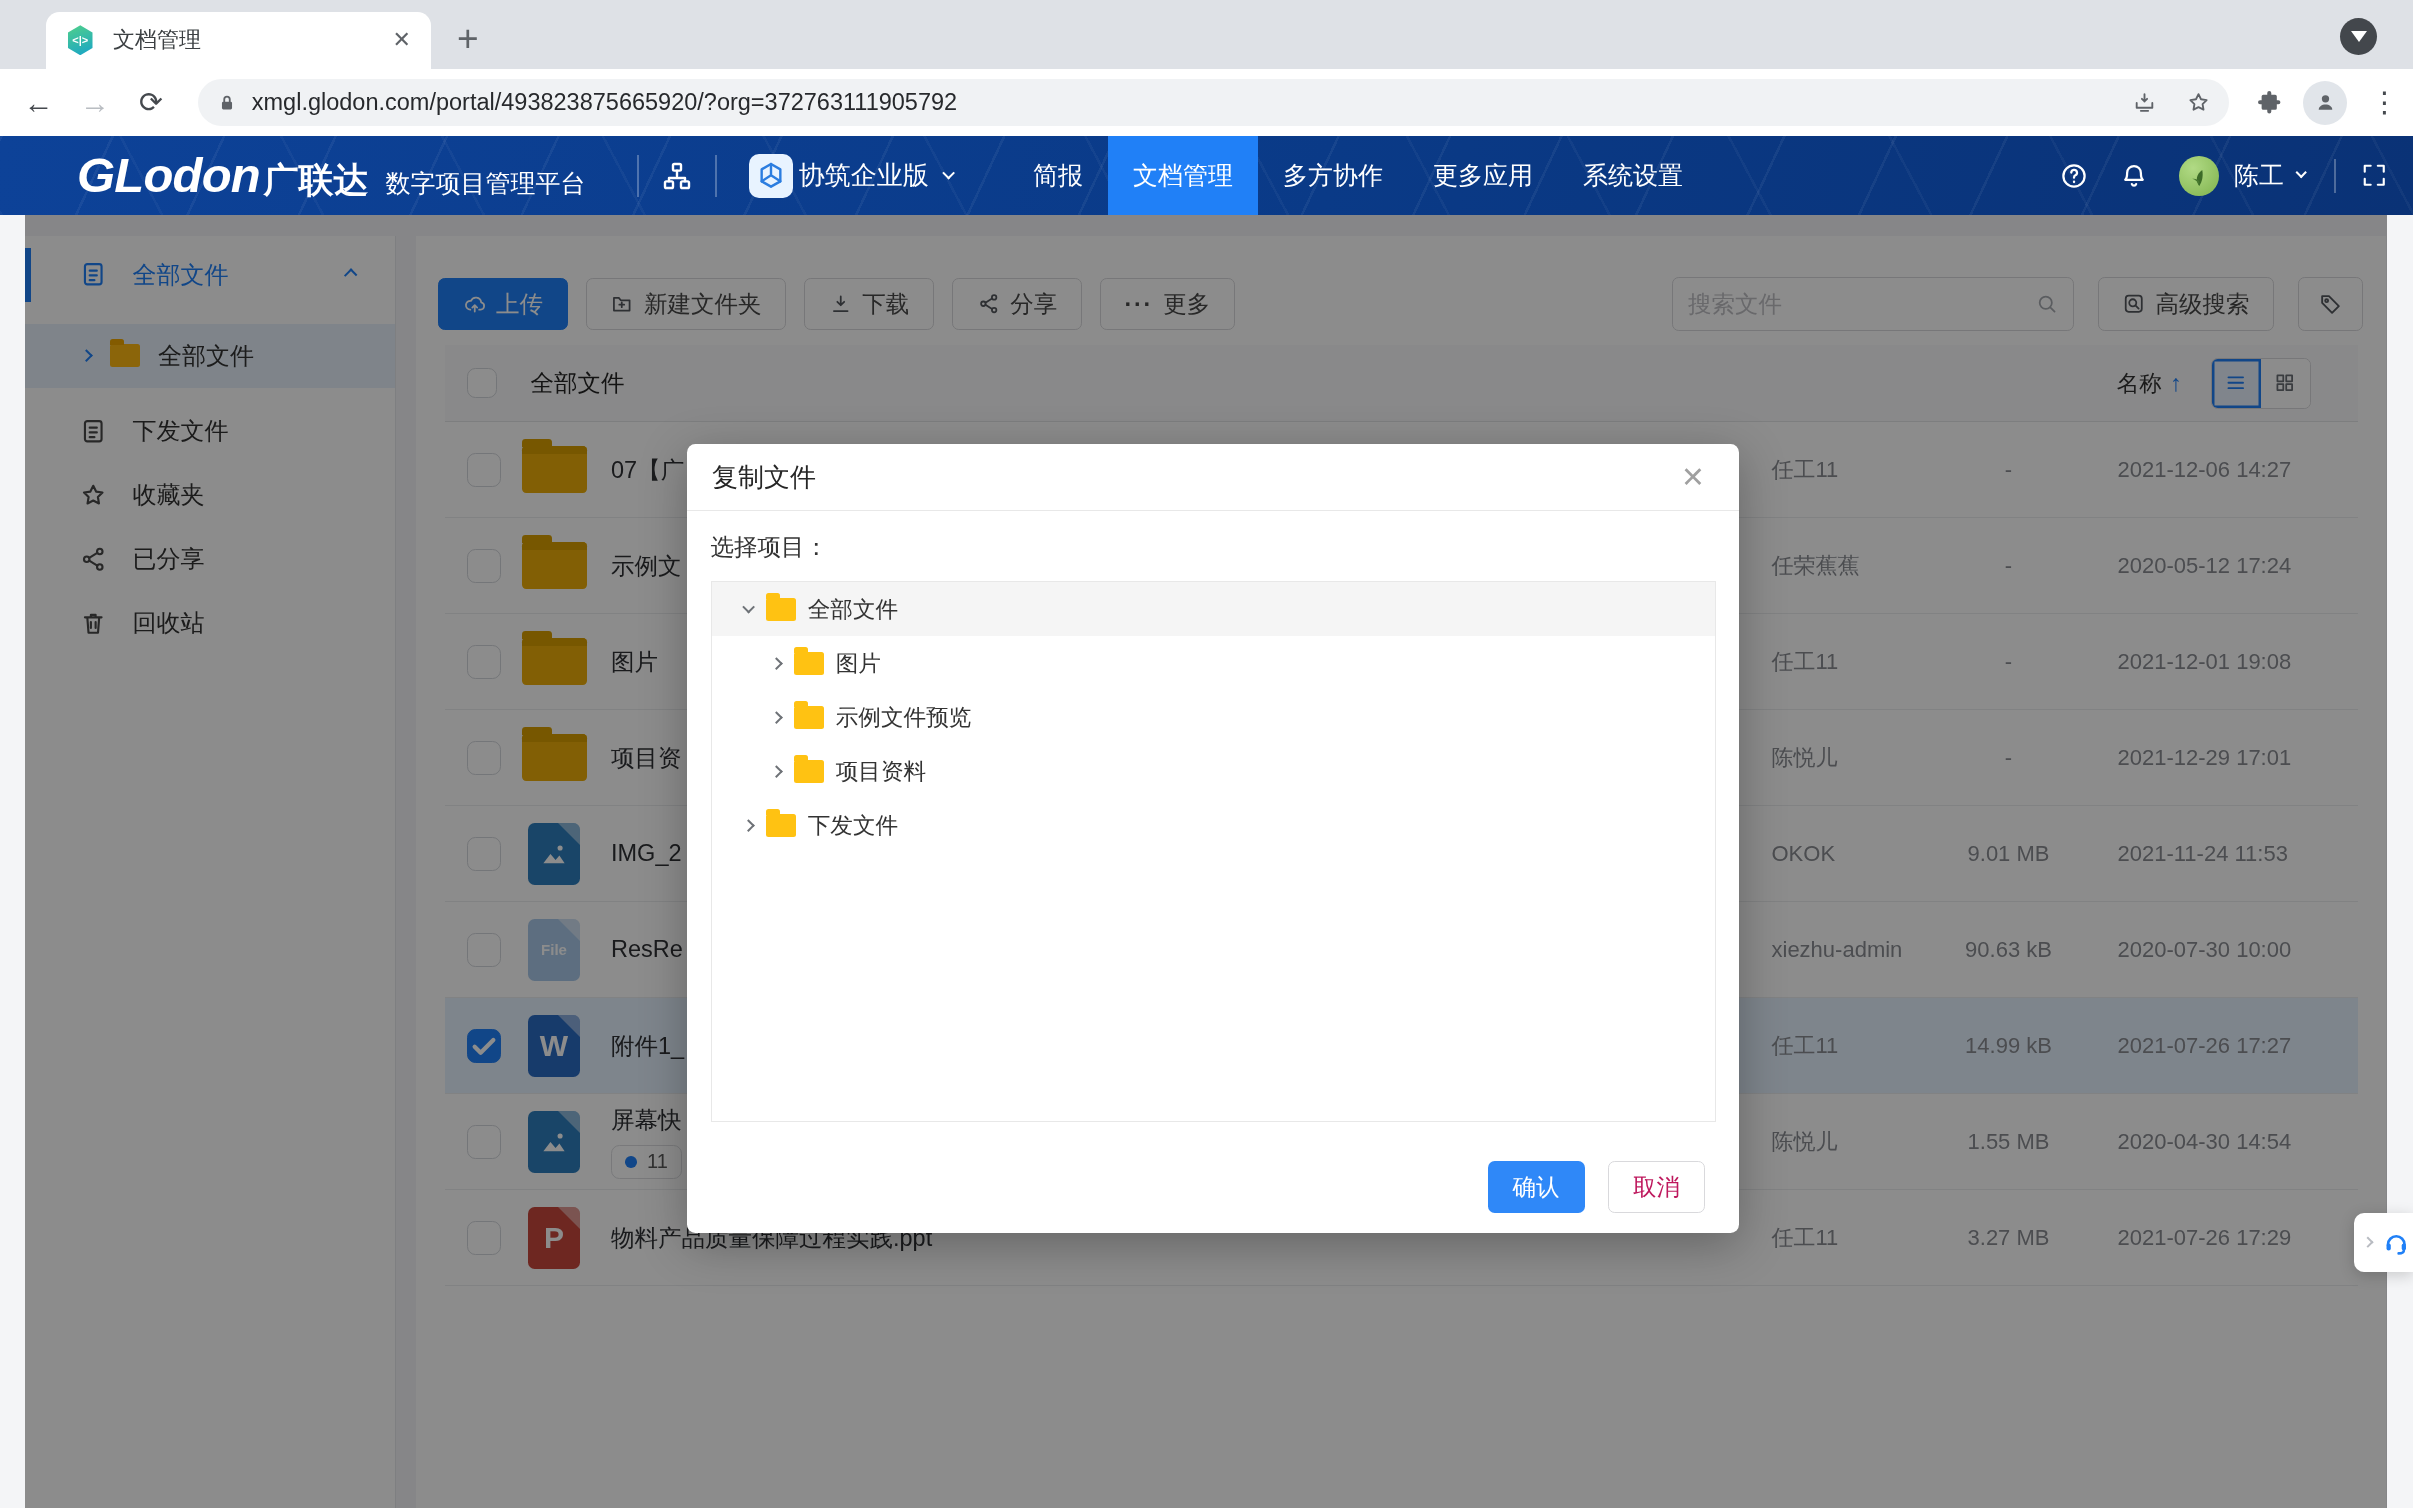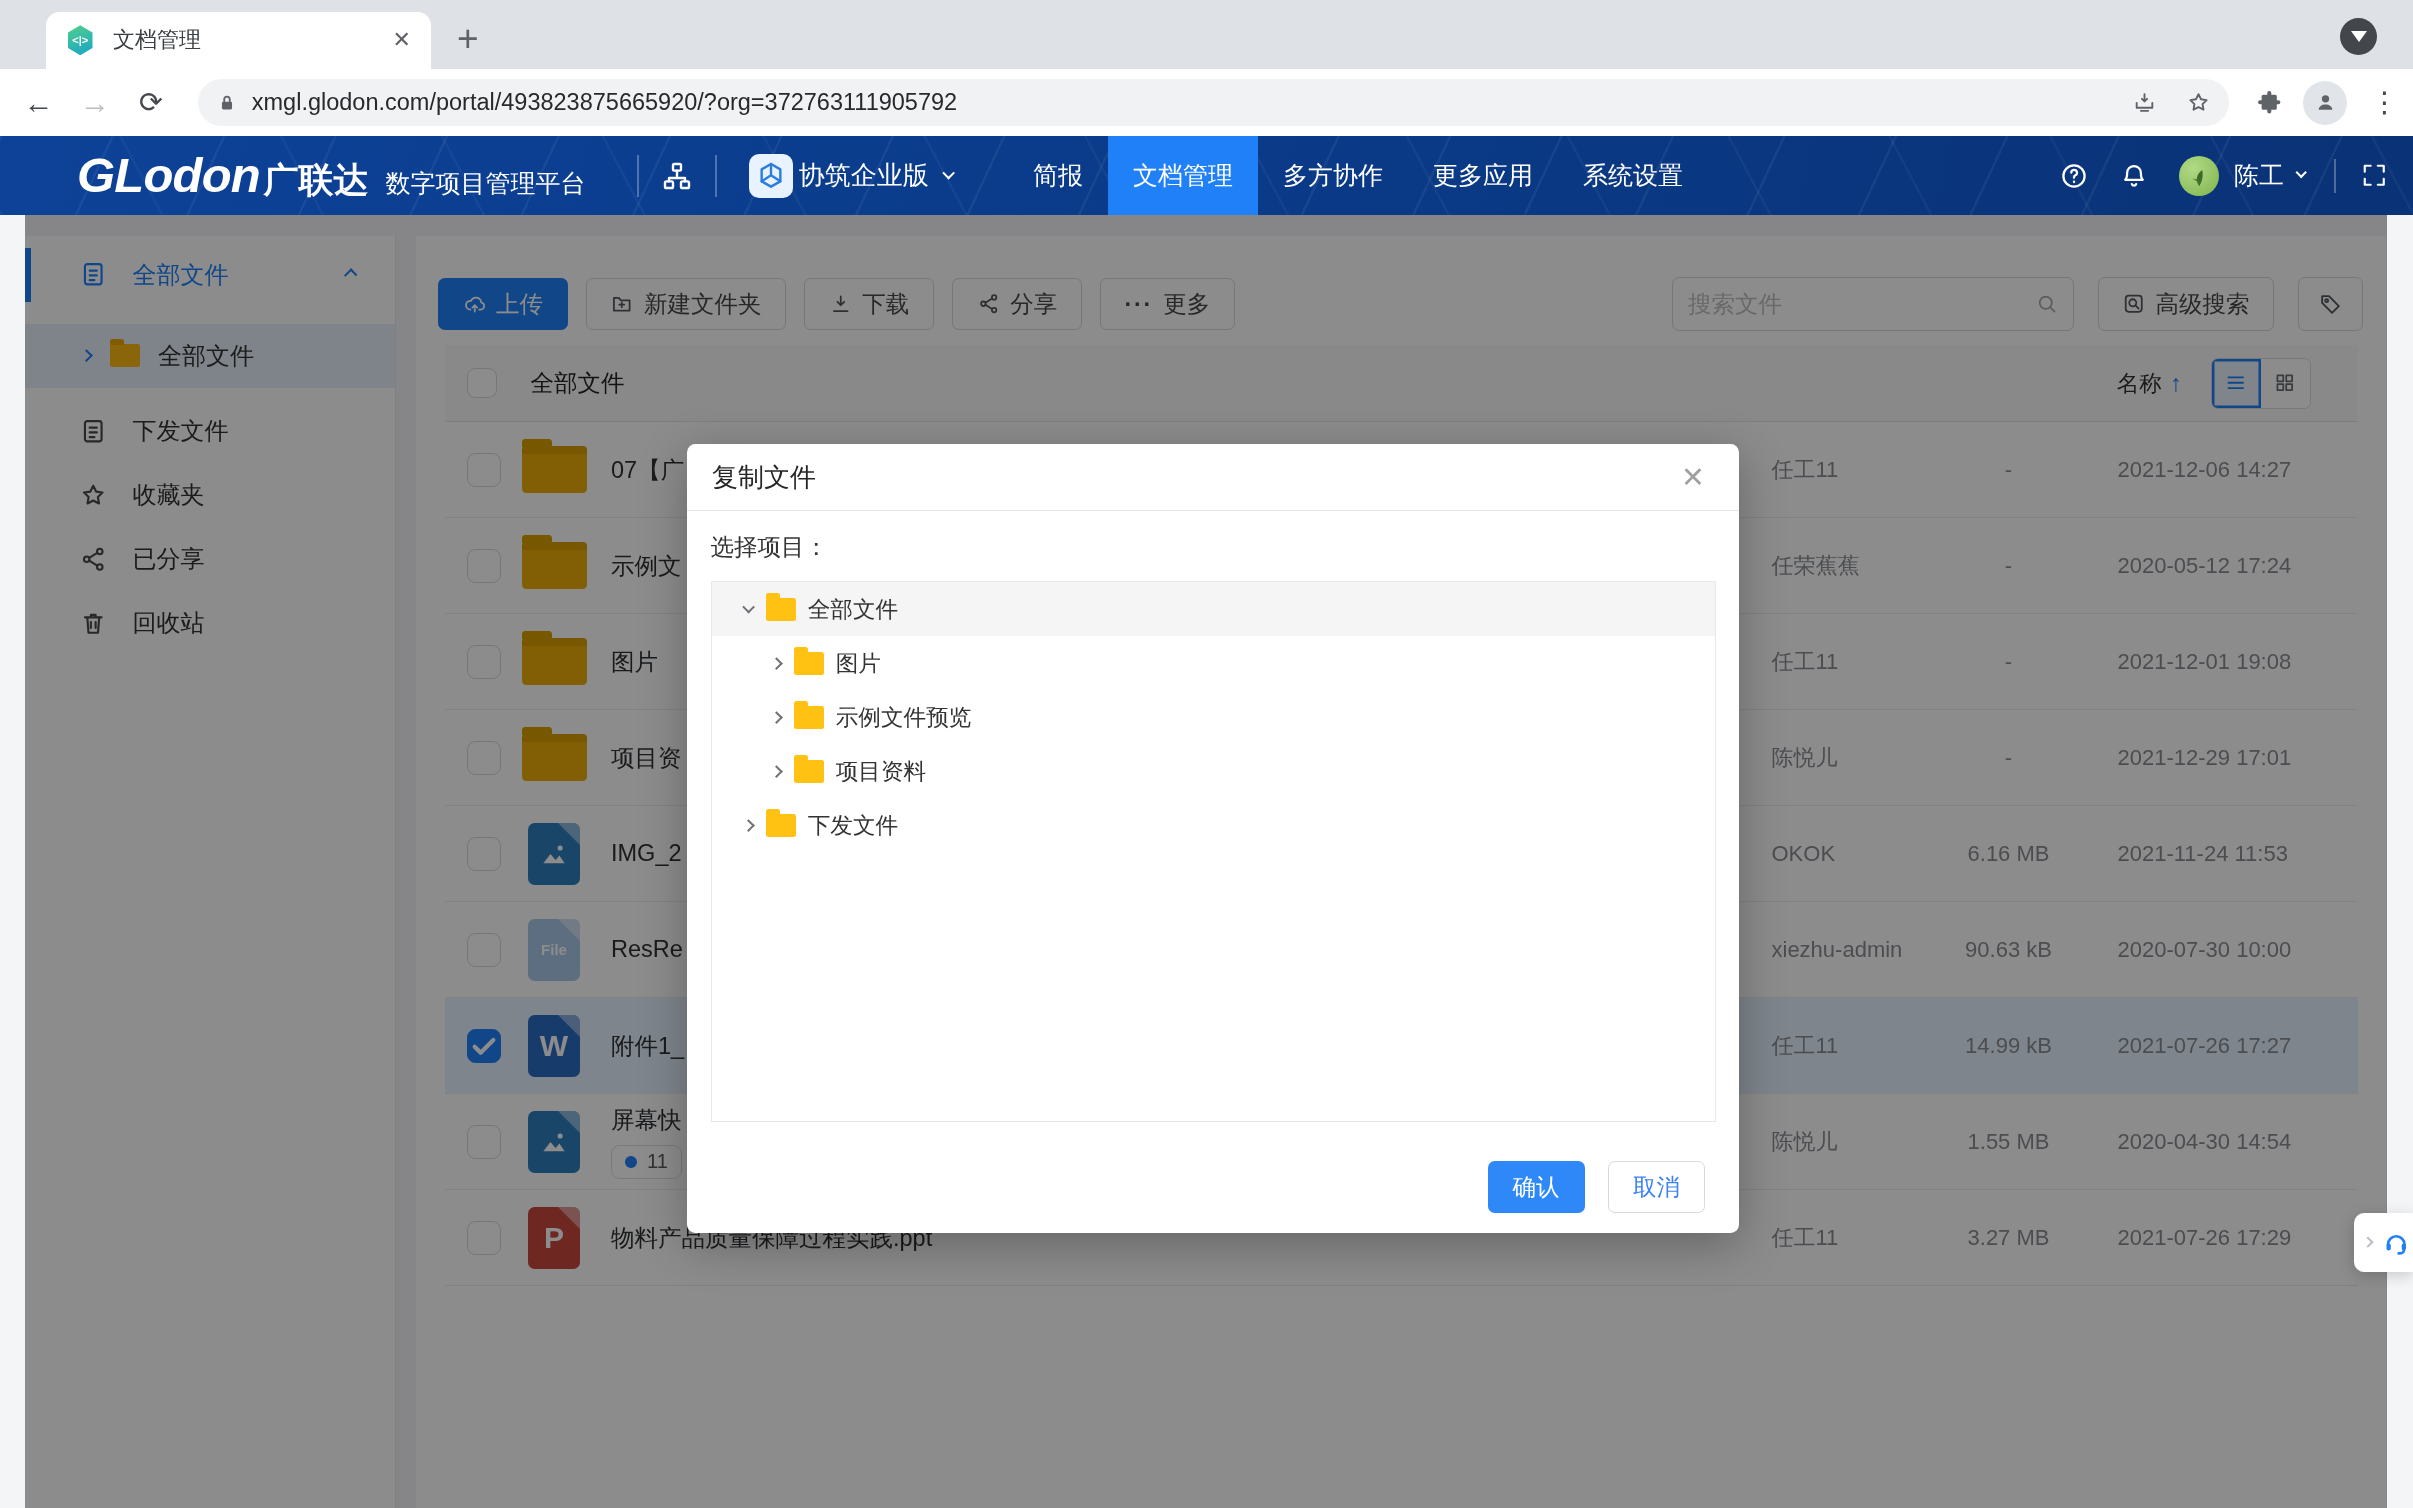--- a/index.html
+++ b/index.html
@@ -133,21 +133,21 @@
   .select .chev { color:#B9BCC2; width:9.2px; height:9.2px; border-width:2.1px; }
   .mtree { margin:18.4px 23.5px 0; height:541px; border:1.7px solid #E8E8E8; overflow:hidden; }
   .titem { height:54px; display:flex; align-items:center; font-size:22.6px; color:#333; }
   .titem.selected { background:#F5F5F5; }
   .titem .chev { color:#6E7277; width:9.2px; height:9.2px; border-width:2.1px; margin-right:13.4px; flex:none; }
   .titem .minifolder { margin-right:11.7px; flex:none; background:#FFC212; }
   .titem .minifolder::before { background:#FFC212; }
   .m-foot { position:absolute; bottom:20px; right:34px; display:flex; }
   .mbtn { width:97px; height:52px; border-radius:6.7px; display:flex; align-items:center; justify-content:center; font-size:23.5px; }
   .mbtn.ok { background:#2F88F8; color:#fff; margin-right:23.5px; }
-  .mbtn.cancel { border:1.7px solid #D9D9DC; color:#3b82f6; background:#fff; }
+  .mbtn.cancel { border:1.7px solid #D9D9DC; color:#be185d; background:#fff; }
 
   .helpdesk { position:absolute; right:0; top:1213px; width:59px; height:59px; background:#fff; z-index:60;
               border-radius:10px 0 0 10px; box-shadow:0 3.4px 15px rgba(0,0,0,0.18);
               display:flex; align-items:center; padding-left:10px; }
   .helpdesk .chev { color:#B9BCC2; width:8.4px; height:8.4px; margin-right:10px; }
   .helpdesk .ic { width:28.5px; height:28.5px; color:#2080F7; flex:none; }
 </style>
 </head>
 <body>
 
@@ -487,21 +487,21 @@
                 <circle cx="16.3" cy="7.8" r="1.8" fill="#fff" stroke="none"></circle>
                 <path d="M4.5 18.5l5-6.5 3.6 4.3 2.7-3.3 3.7 5.5z" fill="#fff" stroke="none"></path>
               </svg>
             </div>
           </div>
         </div>
         <div class="ncell">
           <div class="nm">IMG_2</div>
         </div>
         <div class="ucol">OKOK</div>
-        <div class="scol">6.16 MB</div>
+        <div class="scol">9.01 MB</div>
         <div class="dcol">2021-11-24 11:53</div>
       </div>
       <div class="trow">
         <div class="cbx"></div>
         <div class="icon-hold">
           <div class="ficon" style="background: rgb(169, 201, 233);">
             <div style="font-size: 15px;">File</div>
           </div>
         </div>
         <div class="ncell">

